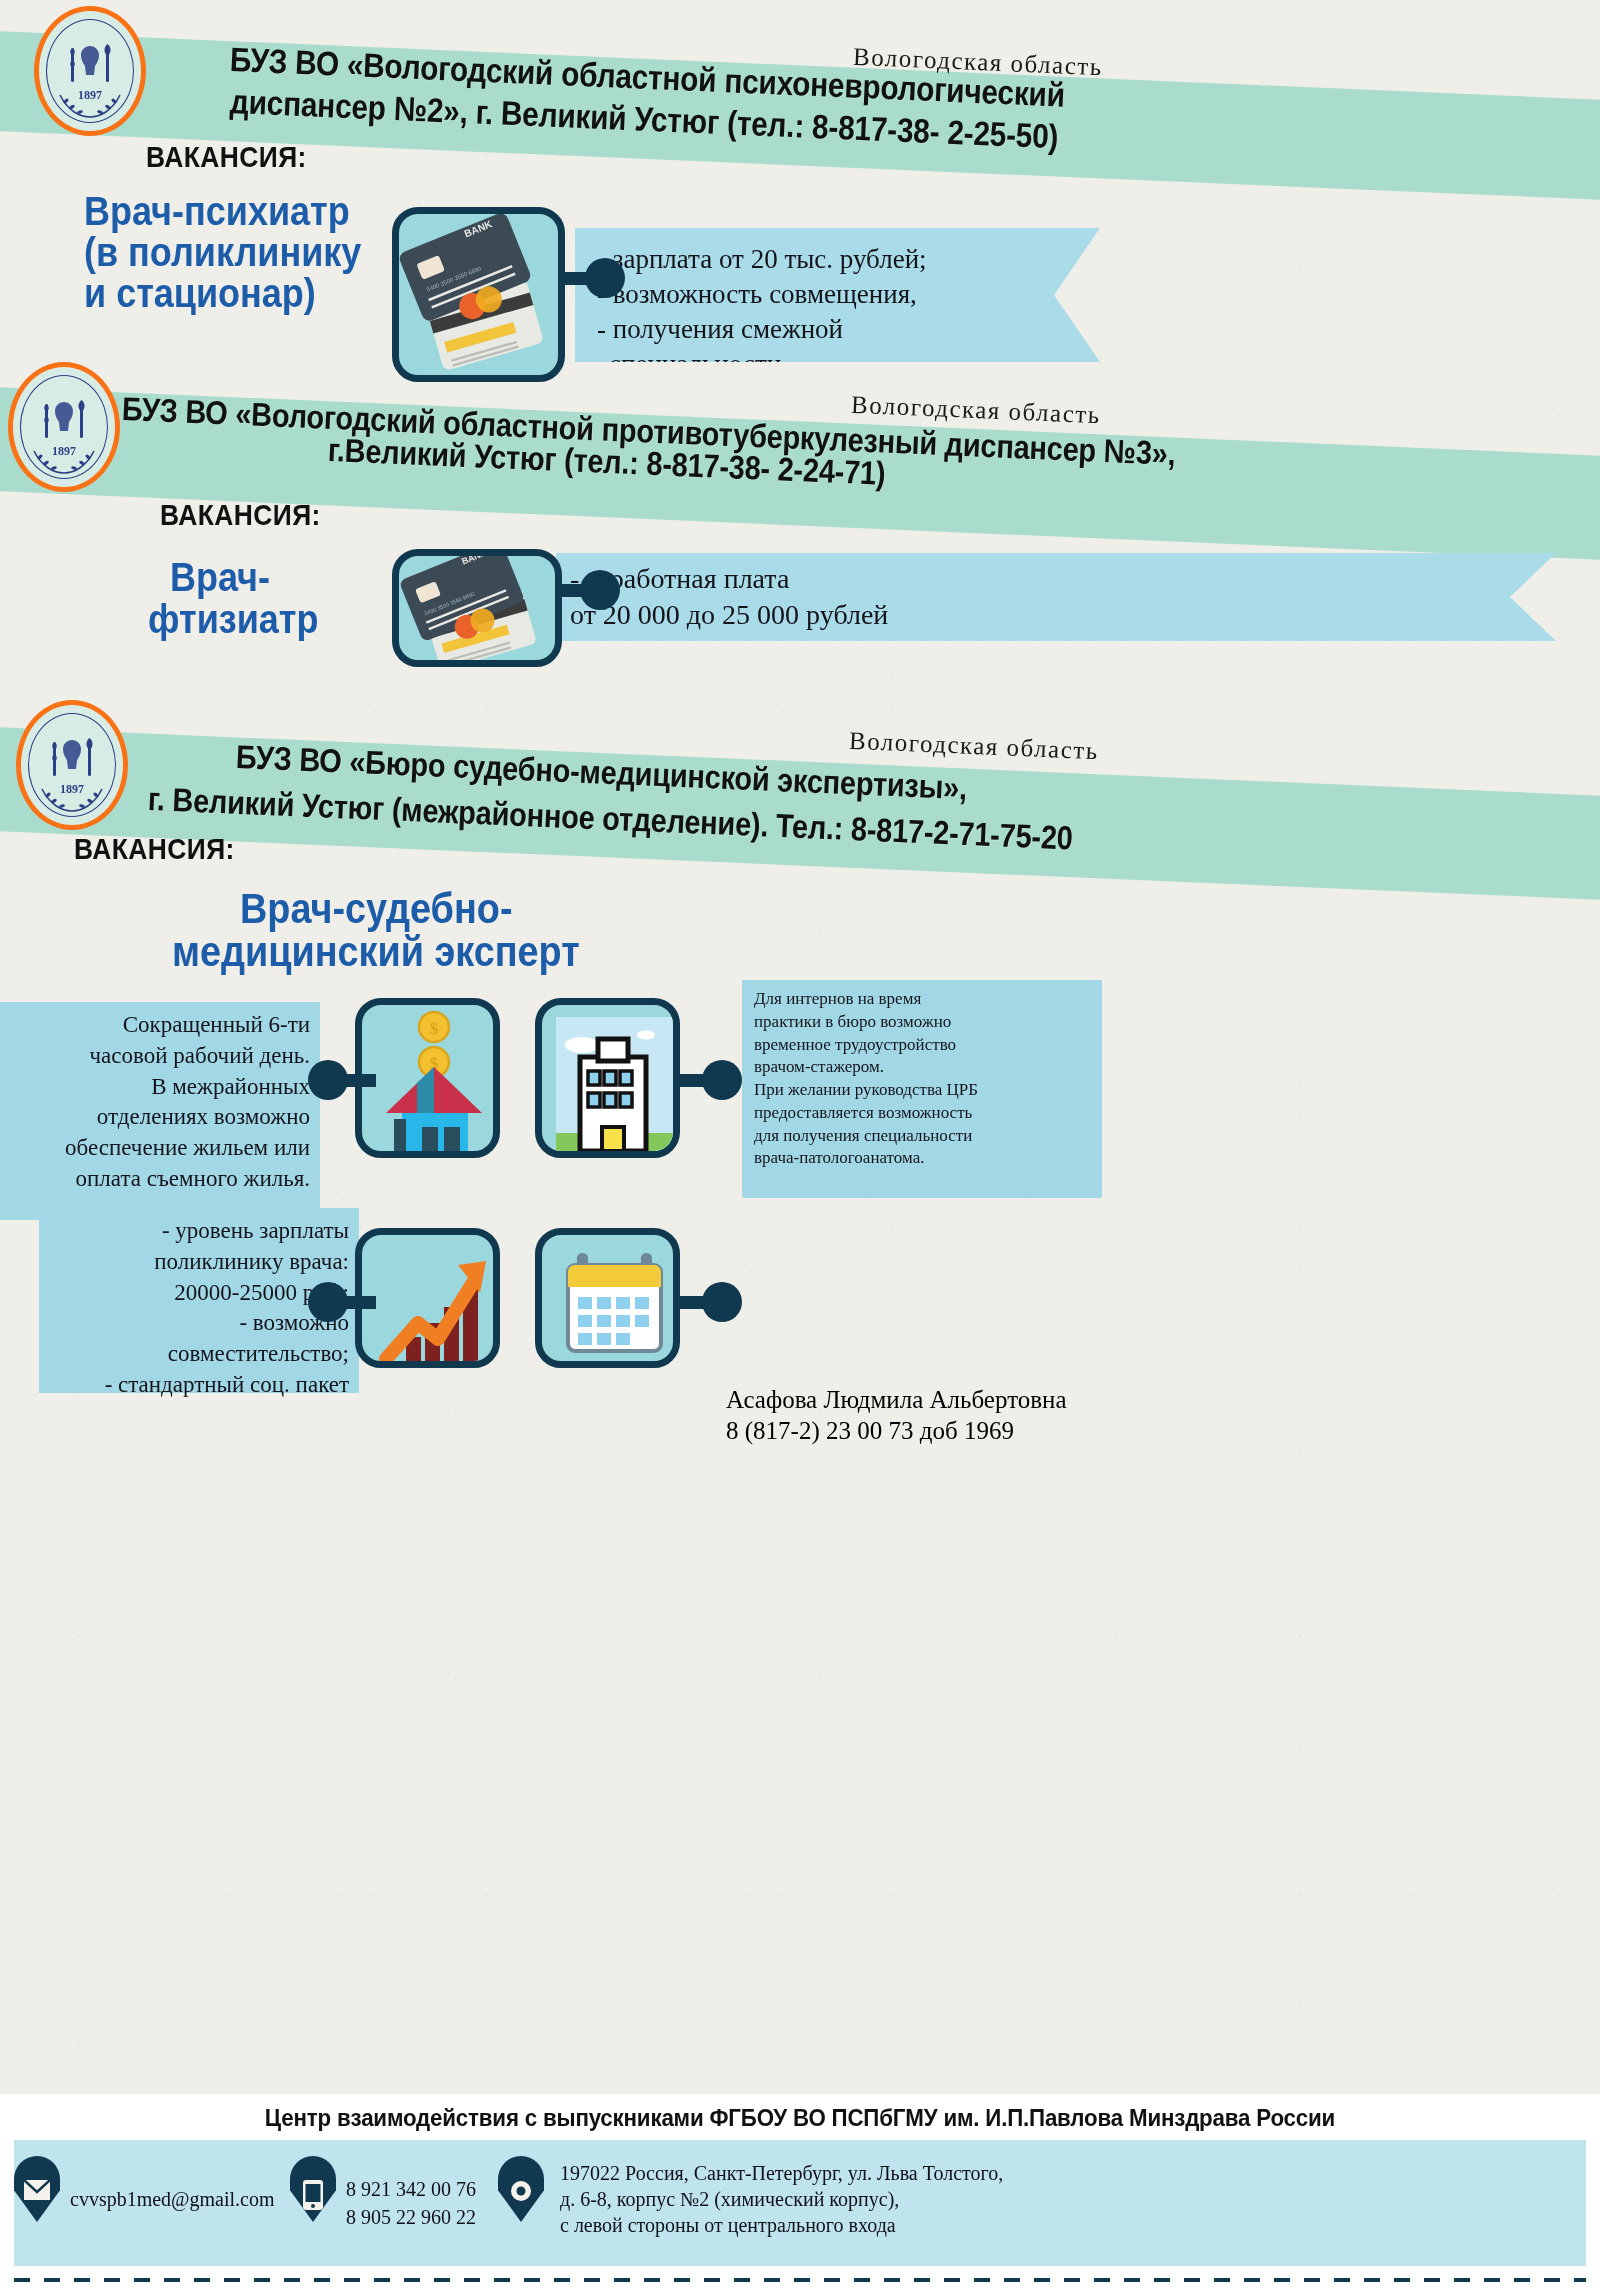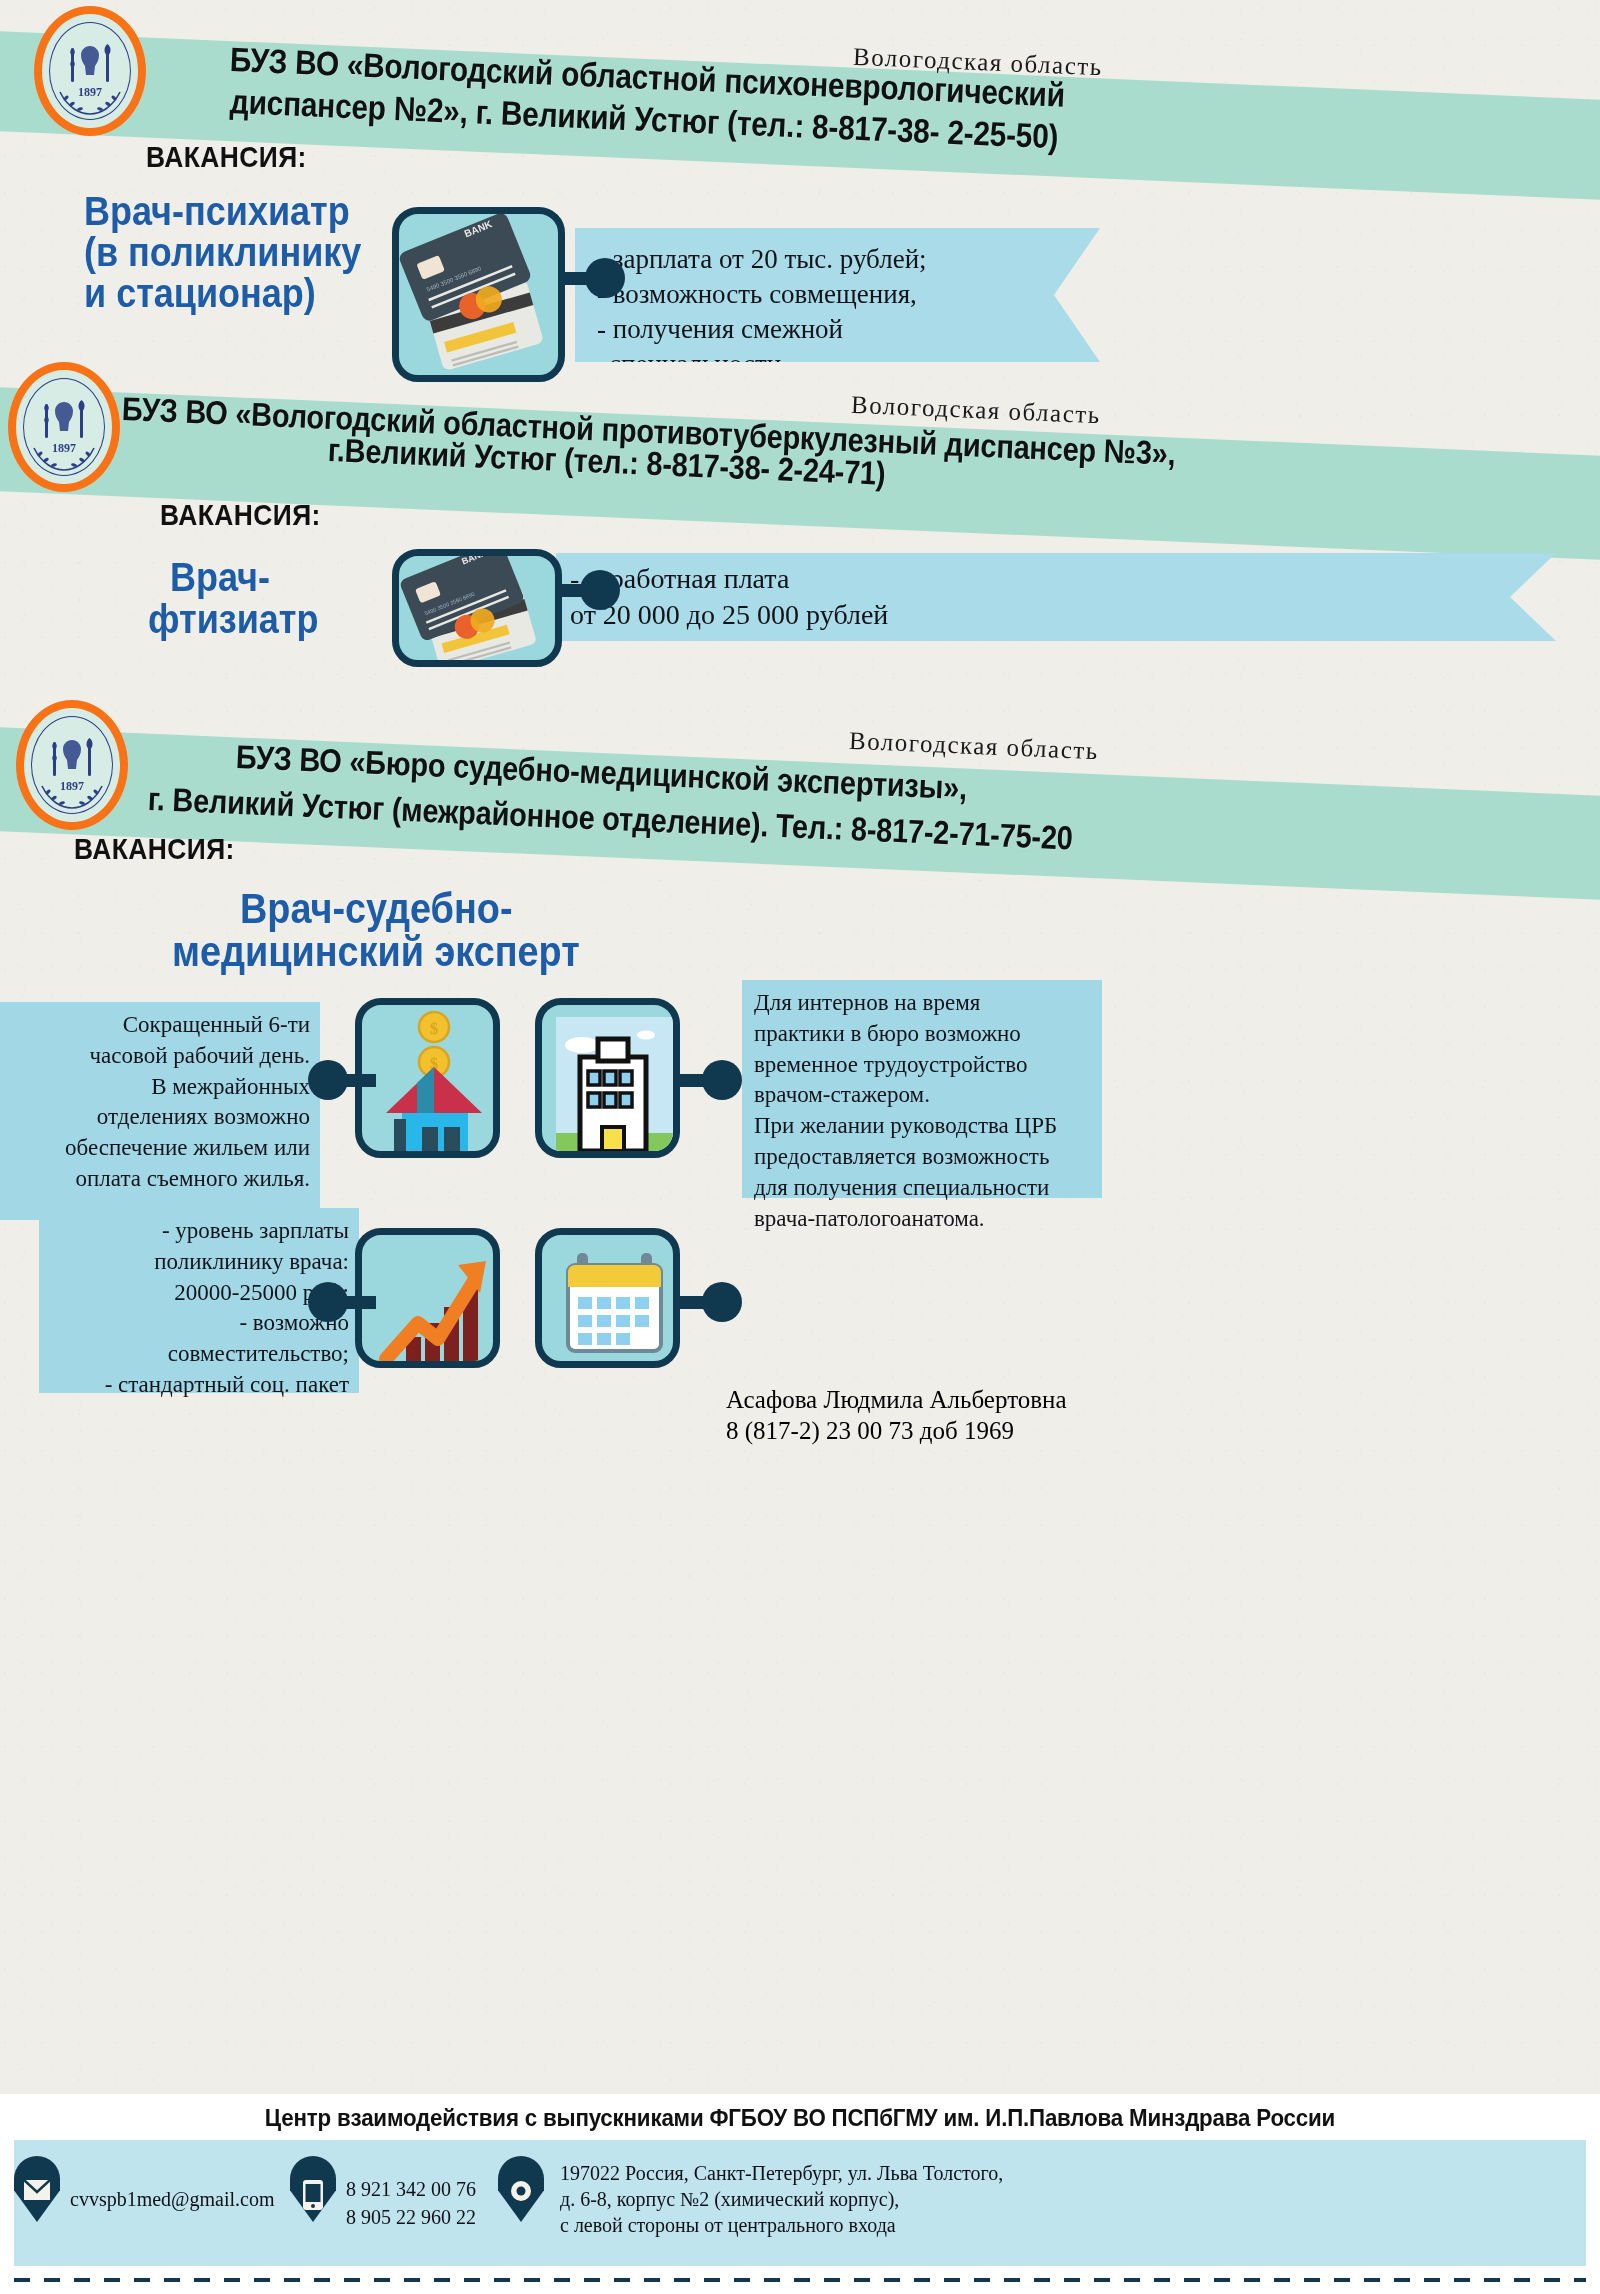--- a/index.html
+++ b/index.html
@@ -31,21 +31,21 @@
     transform-origin:left center;
   }
   .banner.b1{left:-30px;top:30px;width:1700px;height:100px;transform:rotate(2.45deg);}
   .banner.b2{left:-30px;top:386px;width:1700px;height:104px;transform:rotate(2.45deg);}
   .banner.b3{left:-30px;top:726px;width:1700px;height:104px;transform:rotate(2.45deg);}
 
   
   .seal{
     position:absolute;
     width:112px;height:130px;
-    border:8px solid #f97316;
+    border:5px solid #f97316;
     border-radius:50%;
     background:#d7ece4;
     box-sizing:border-box;
     z-index:6;
   }
   .seal .ring{
     position:absolute;left:7px;top:8px;right:7px;bottom:8px;
     border:1.5px solid #2b3f86;border-radius:50%;
   }
   .seal .emblem{
@@ -439,21 +439,21 @@
       </g>
       <rect x="60" y="122" width="22" height="24" fill="#f7e04a" stroke="#111" stroke-width="4"></rect>
     </svg>
   </div>
 
   <div class="connector" style="left:676px;top:1060px;width:66px;height:40px;">
     <div class="stem" style="left:0;width:42px;"></div>
     <div class="dot" style="left:26px;top:0;"></div>
   </div>
 
-  <div class="infobox" style="left:742px;top:980px;width:360px;height:218px;padding:8px 6px 0 12px;font-size:23px;text-align:left;">
+  <div class="infobox" style="left:742px;top:980px;width:360px;height:218px;padding:8px 6px 0 12px;font-size:17px;text-align:left;">
     <div>Для интернов на время</div>
     <div>практики в бюро возможно</div>
     <div>временное трудоустройство</div>
     <div>врачом-стажером.</div>
     <div>При желании руководства ЦРБ</div>
     <div>предоставляется возможность</div>
     <div>для получения специальности</div>
     <div>врача-патологоанатома.</div>
   </div>
 

